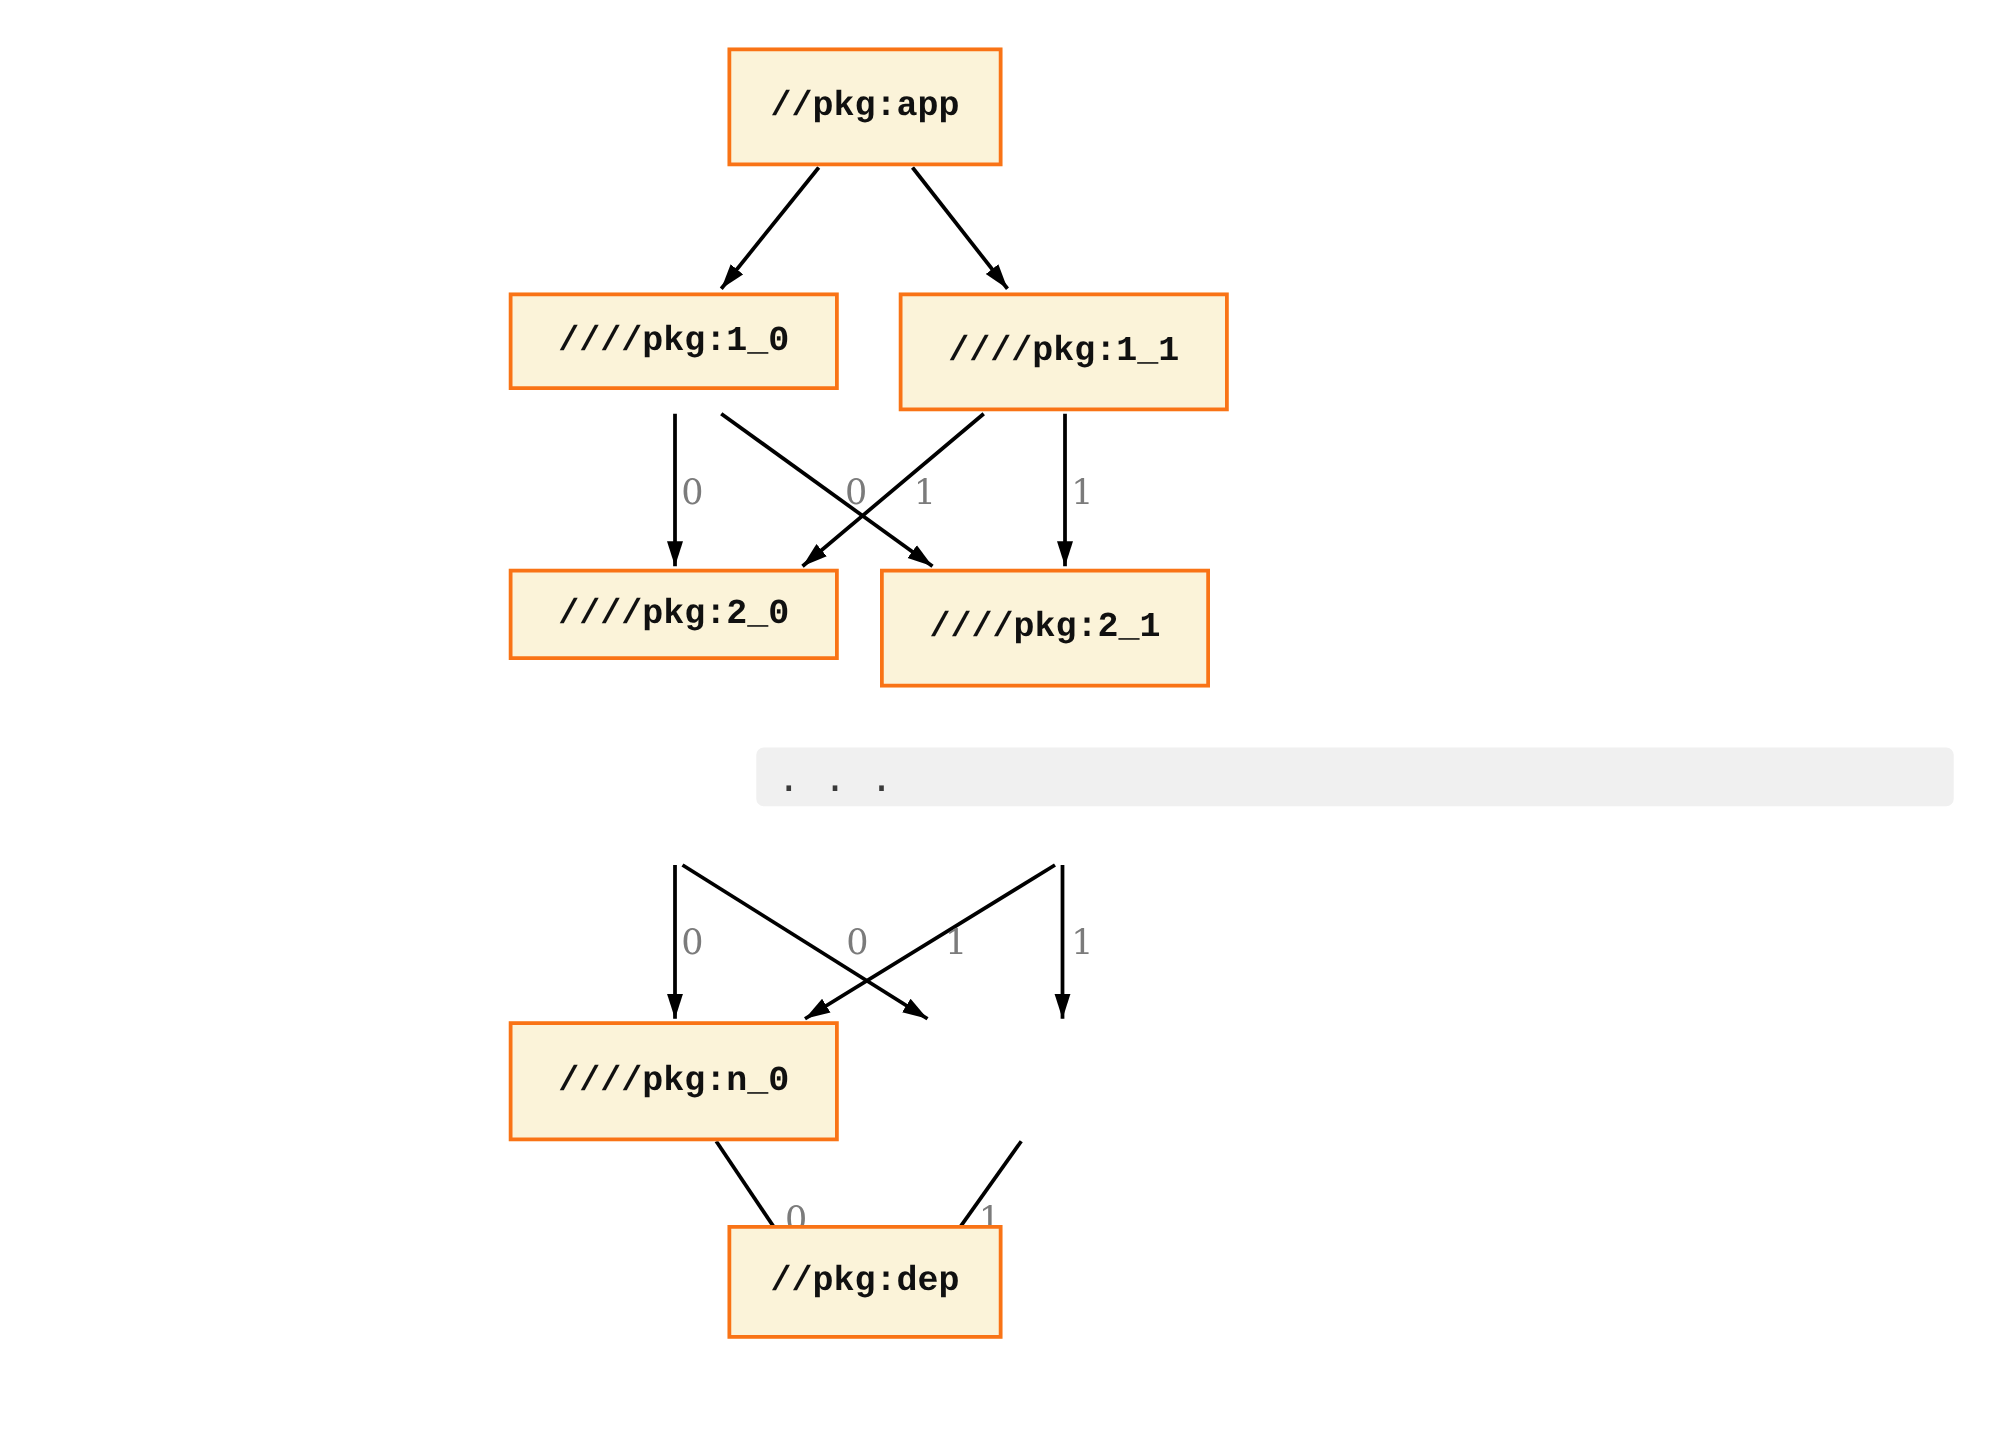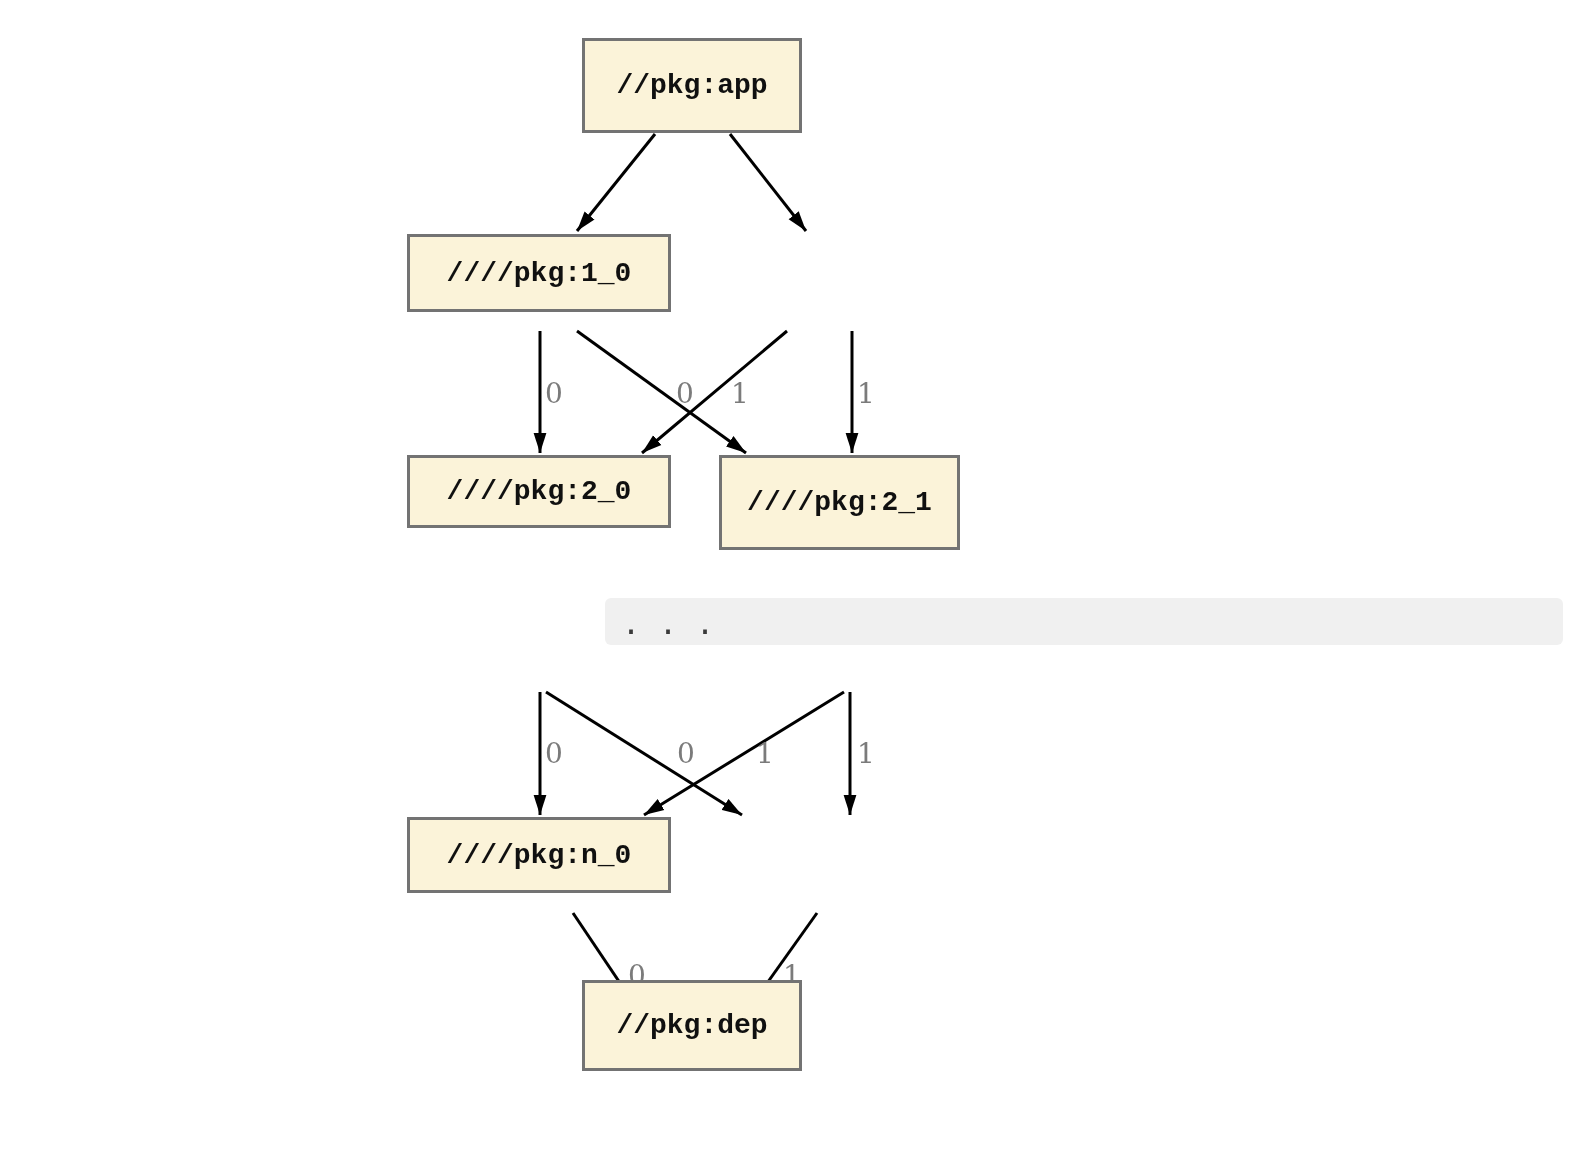--- a/index.html
+++ b/index.html
@@ -1,20 +1,20 @@
 <!DOCTYPE html>
 <html><head>
 <meta charset="utf-8">
 <style>
   html,body{margin:0;padding:0;background:#ffffff;}
   #stage{position:relative;width:1592px;height:1162px;background:#ffffff;overflow:hidden;
          font-family:"Liberation Sans",sans-serif;}
   #edge-layer{position:absolute;left:0;top:0;}
   .node{position:absolute;box-sizing:border-box;
-        background:#FBF3D9;border:3px solid #737373;
+        background:#FBF3D9;border:3px solid #f97316;
         display:flex;align-items:center;justify-content:center;
         font-family:"Liberation Mono","DejaVu Sans Mono",monospace;
         font-weight:700;font-size:28px;color:#101010;white-space:nowrap;}
   .code-band{position:absolute;left:605px;top:598px;width:958px;height:47px;
              background:#F0F0F0;border-radius:6px;box-sizing:border-box;
              display:flex;align-items:flex-start;padding:14px 0 0 17px;}
   .dots{font-family:"DejaVu Sans Mono",monospace;font-size:30px;line-height:24px;
         letter-spacing:19px;color:#3A3A3A;}
   .edge-line{stroke:#000000;stroke-width:3;}
   .edge-label{font-family:"DejaVu Serif","Liberation Serif",serif;
@@ -54,27 +54,28 @@
         <text x="628" y="985" class="edge-label">0</text>
         <line x1="817" y1="913" x2="728" y2="1038" class="edge-line" marker-end="url(#arrow)"></line>
         <text x="783" y="985" class="edge-label">1</text>
       </g>
   </svg>
 
   <div class="node" style="left:582px;top:38px;width:220px;height:95px">//pkg:app</div>
 
   <div class="node" style="left:407px;top:234px;width:264px;height:78px">////pkg:1_0</div>
 
+  <div class="node" style="left:719px;top:234px;width:264px;height:95px">////pkg:1_1</div>
 
   <div class="node" style="left:407px;top:455px;width:264px;height:73px">////pkg:2_0</div>
 
-  <div class="node" style="left:719px;top:455px;width:241px;height:95px">////pkg:2_1</div>
+  <div class="node" style="left:704px;top:455px;width:264px;height:95px">////pkg:2_1</div>
 
   <div class="code-band">
     <span class="dots">...</span>
   </div>
 
-  <div class="node" style="left:407px;top:817px;width:264px;height:76px">////pkg:n_0</div>
+  <div class="node" style="left:407px;top:817px;width:264px;height:96px">////pkg:n_0</div>
 
 
   <div class="node" style="left:582px;top:980px;width:220px;height:91px">//pkg:dep</div>
 
 </div>
 
 </body></html>

